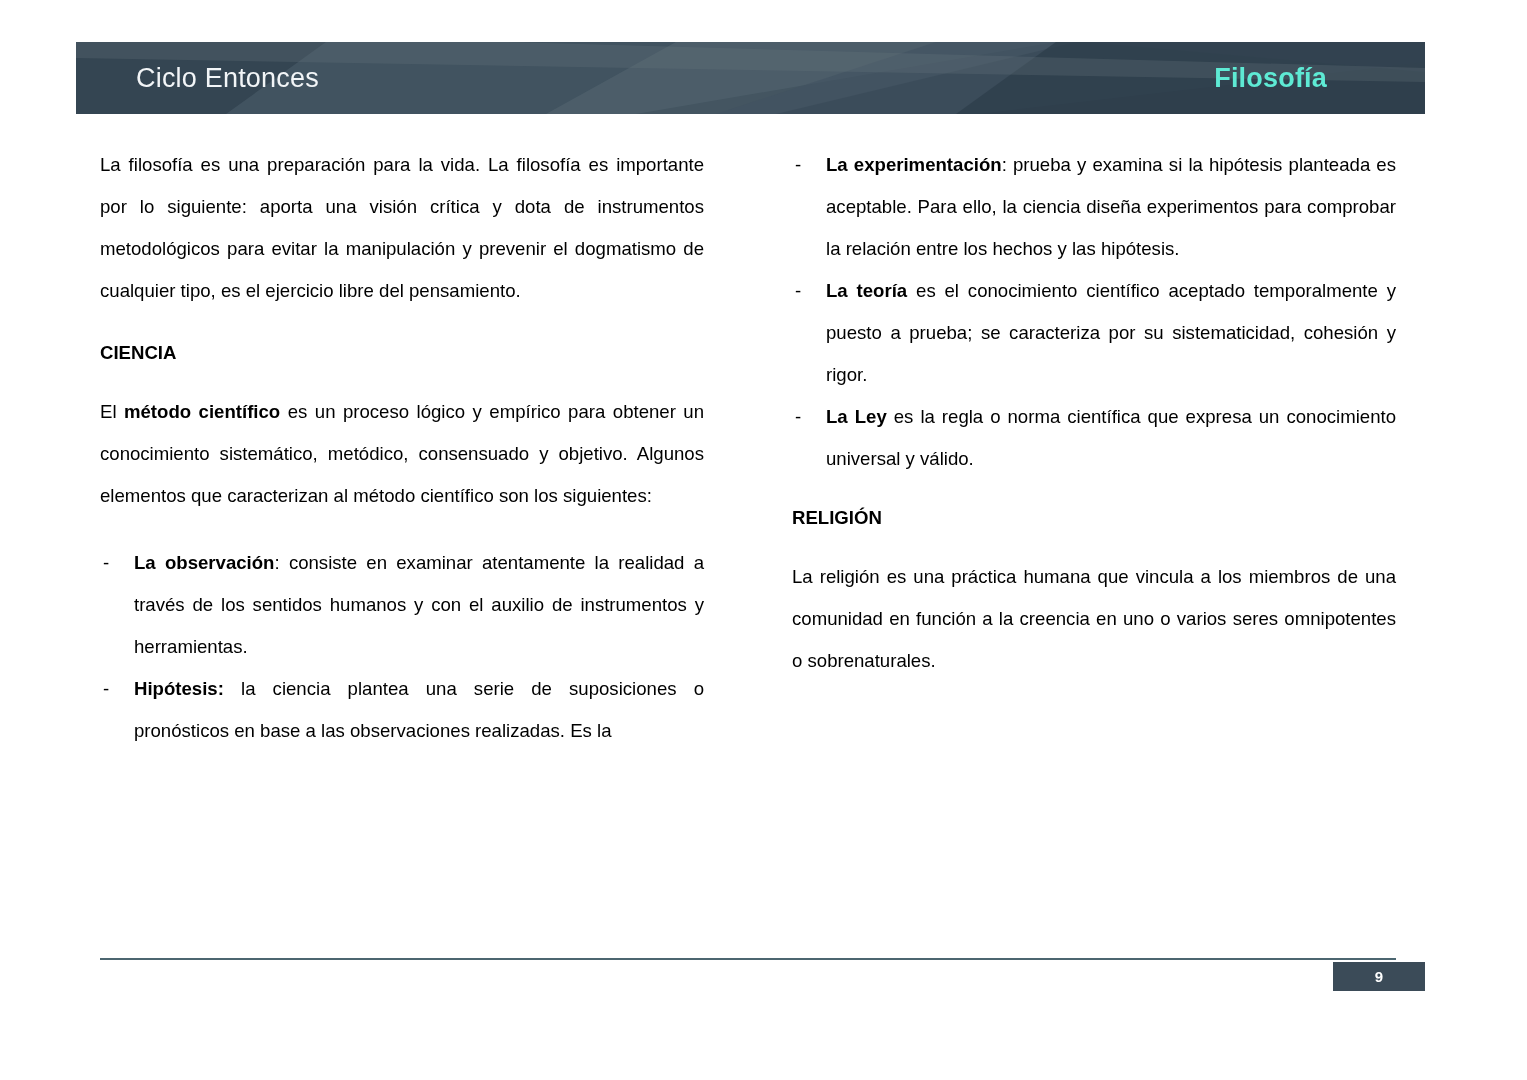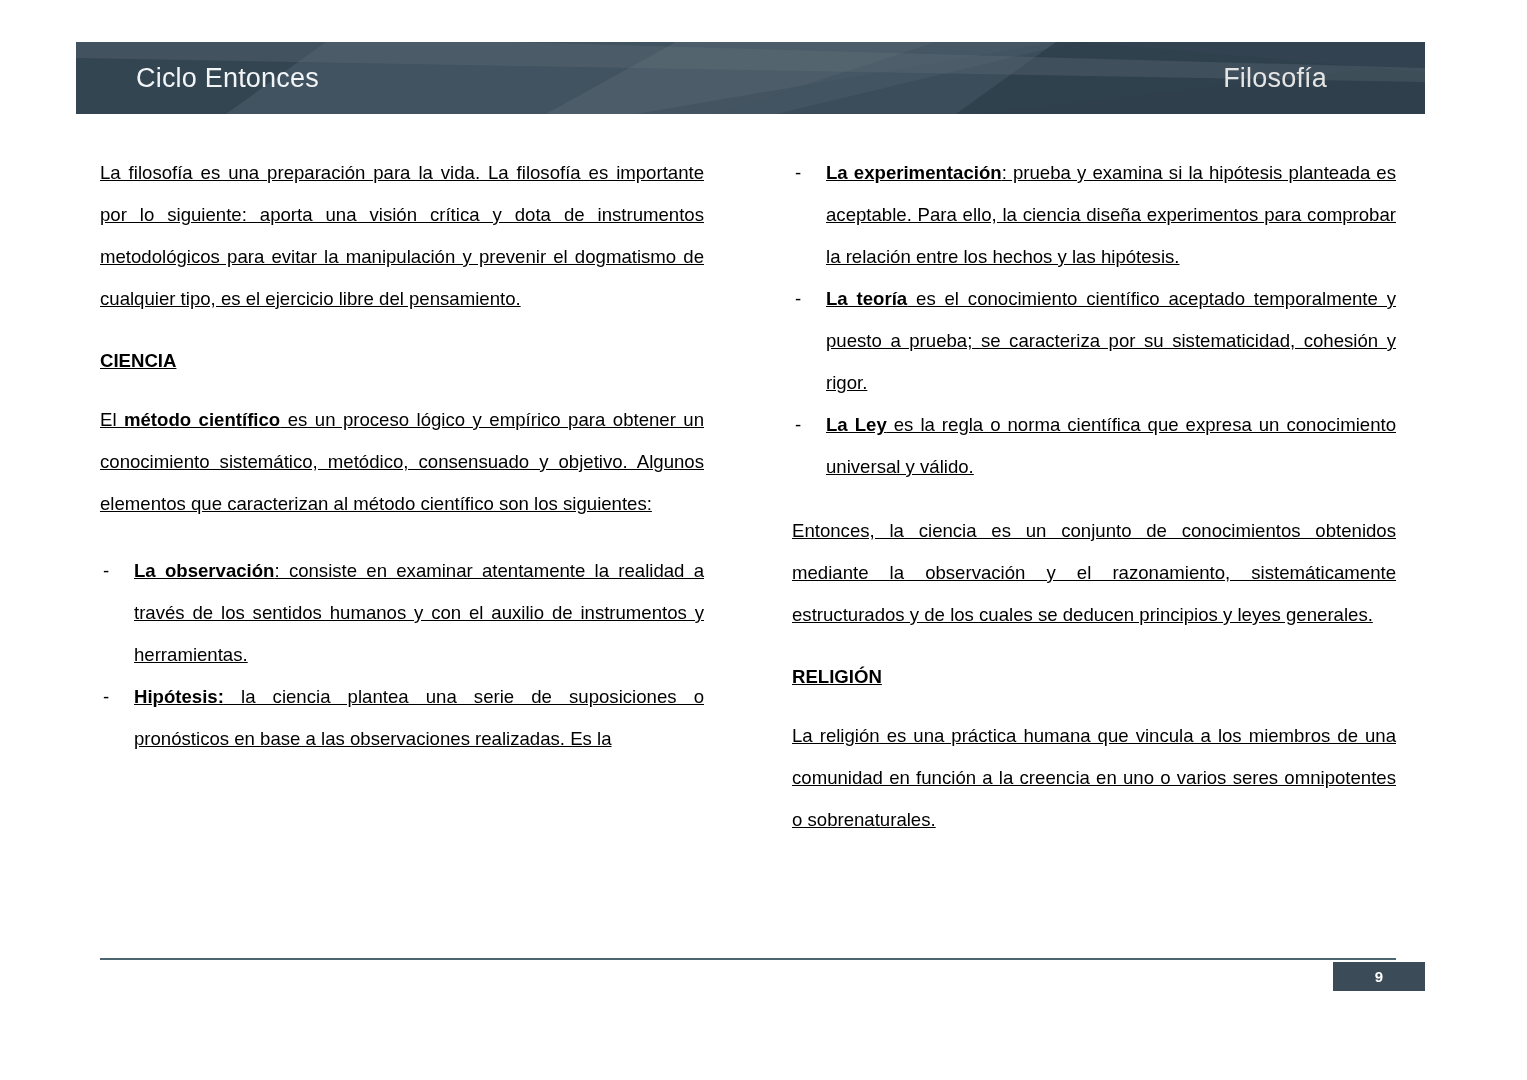--- a/index.html
+++ b/index.html
@@ -44,22 +44,22 @@
     letter-spacing: 0.2px;
     white-space: nowrap;
     z-index: 4;
   }
   .header-right-title {
     position: absolute;
     right: 98px;
     top: 50%;
     transform: translateY(-50%);
     font-size: 27px;
-    font-weight: 400;
-    color: #e5e5e5;
+    font-weight: 700;
+    color: #5eead4;
     letter-spacing: 0.2px;
     white-space: nowrap;
     z-index: 4;
     margin-left: 38px;
   }
   .logo-block {
     position: absolute;
     left: 50%;
     top: 50%;
     transform: translate(-50%, -50%);
@@ -83,25 +83,24 @@
     color: #e5eaee;
     letter-spacing: 0.55px;
     white-space: nowrap;
     transform: scaleY(0.92);
   }
 
   
   .content {
     position: absolute;
     left: 100px;
-    top: 152px;
+    top: 144px;
     width: 1296px;
     display: flex;
     gap: 88px;
-    text-decoration: underline;
   }
   .column {
     width: 604px;
   }
 
   .para {
     margin: 0 0 25px 0;
     font-size: 18.6px;
     line-height: 42px;
     color: #000000;
@@ -223,21 +222,20 @@
           <span class="bullet-marker">-</span><b>La experimentación</b><span>: prueba y examina si la hipótesis planteada es aceptable. Para ello, la ciencia diseña experimentos para comprobar la relación entre los hechos y las hipótesis.</span>
         </li>
         <li class="bullet-item">
           <span class="bullet-marker">-</span><b>La teoría</b><span> es el conocimiento científico aceptado temporalmente y puesto a prueba; se caracteriza por su sistematicidad, cohesión y rigor.</span>
         </li>
         <li class="bullet-item">
           <span class="bullet-marker">-</span><b>La Ley</b><span> es la regla o norma científica que expresa un conocimiento universal y válido.</span>
         </li>
       </ul>
 
-      <p class="para">Entonces, la ciencia es un conjunto de conocimientos obtenidos mediante la observación y el razonamiento, sistemáticamente estructurados y de los cuales se deducen principios y leyes generales.</p>
 
       <h2 class="section-heading">RELIGIÓN</h2>
 
       <p class="para">La religión es una práctica humana que vincula a los miembros de una comunidad en función a la creencia en uno o varios seres omnipotentes o sobrenaturales.</p>
 
     </div>
   </div>
 
   <div class="footer-rule"></div>
   <div class="page-badge">9</div>

